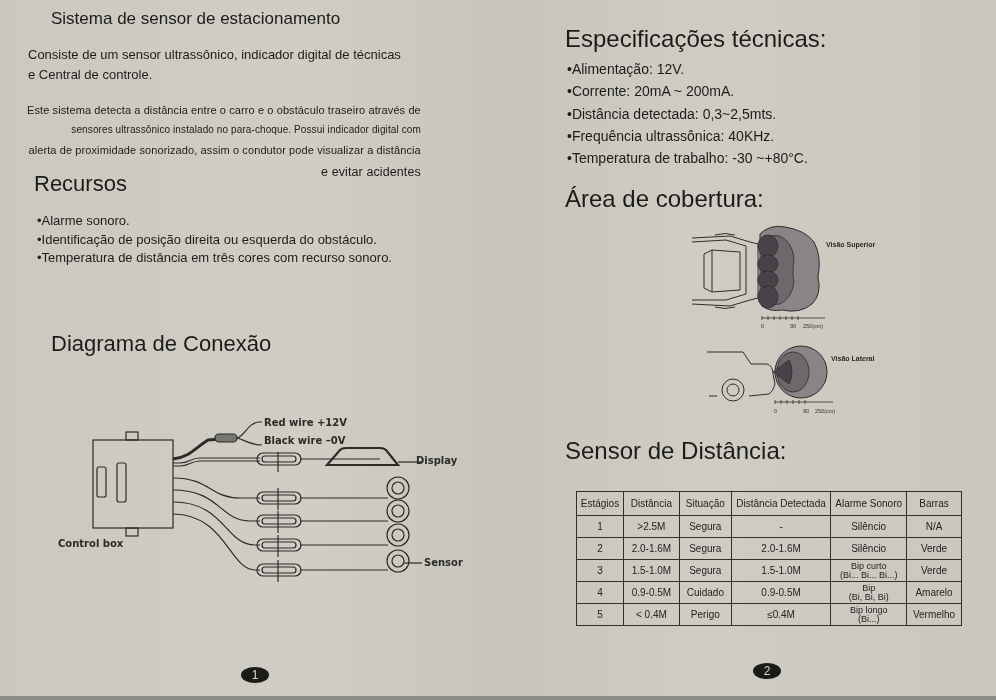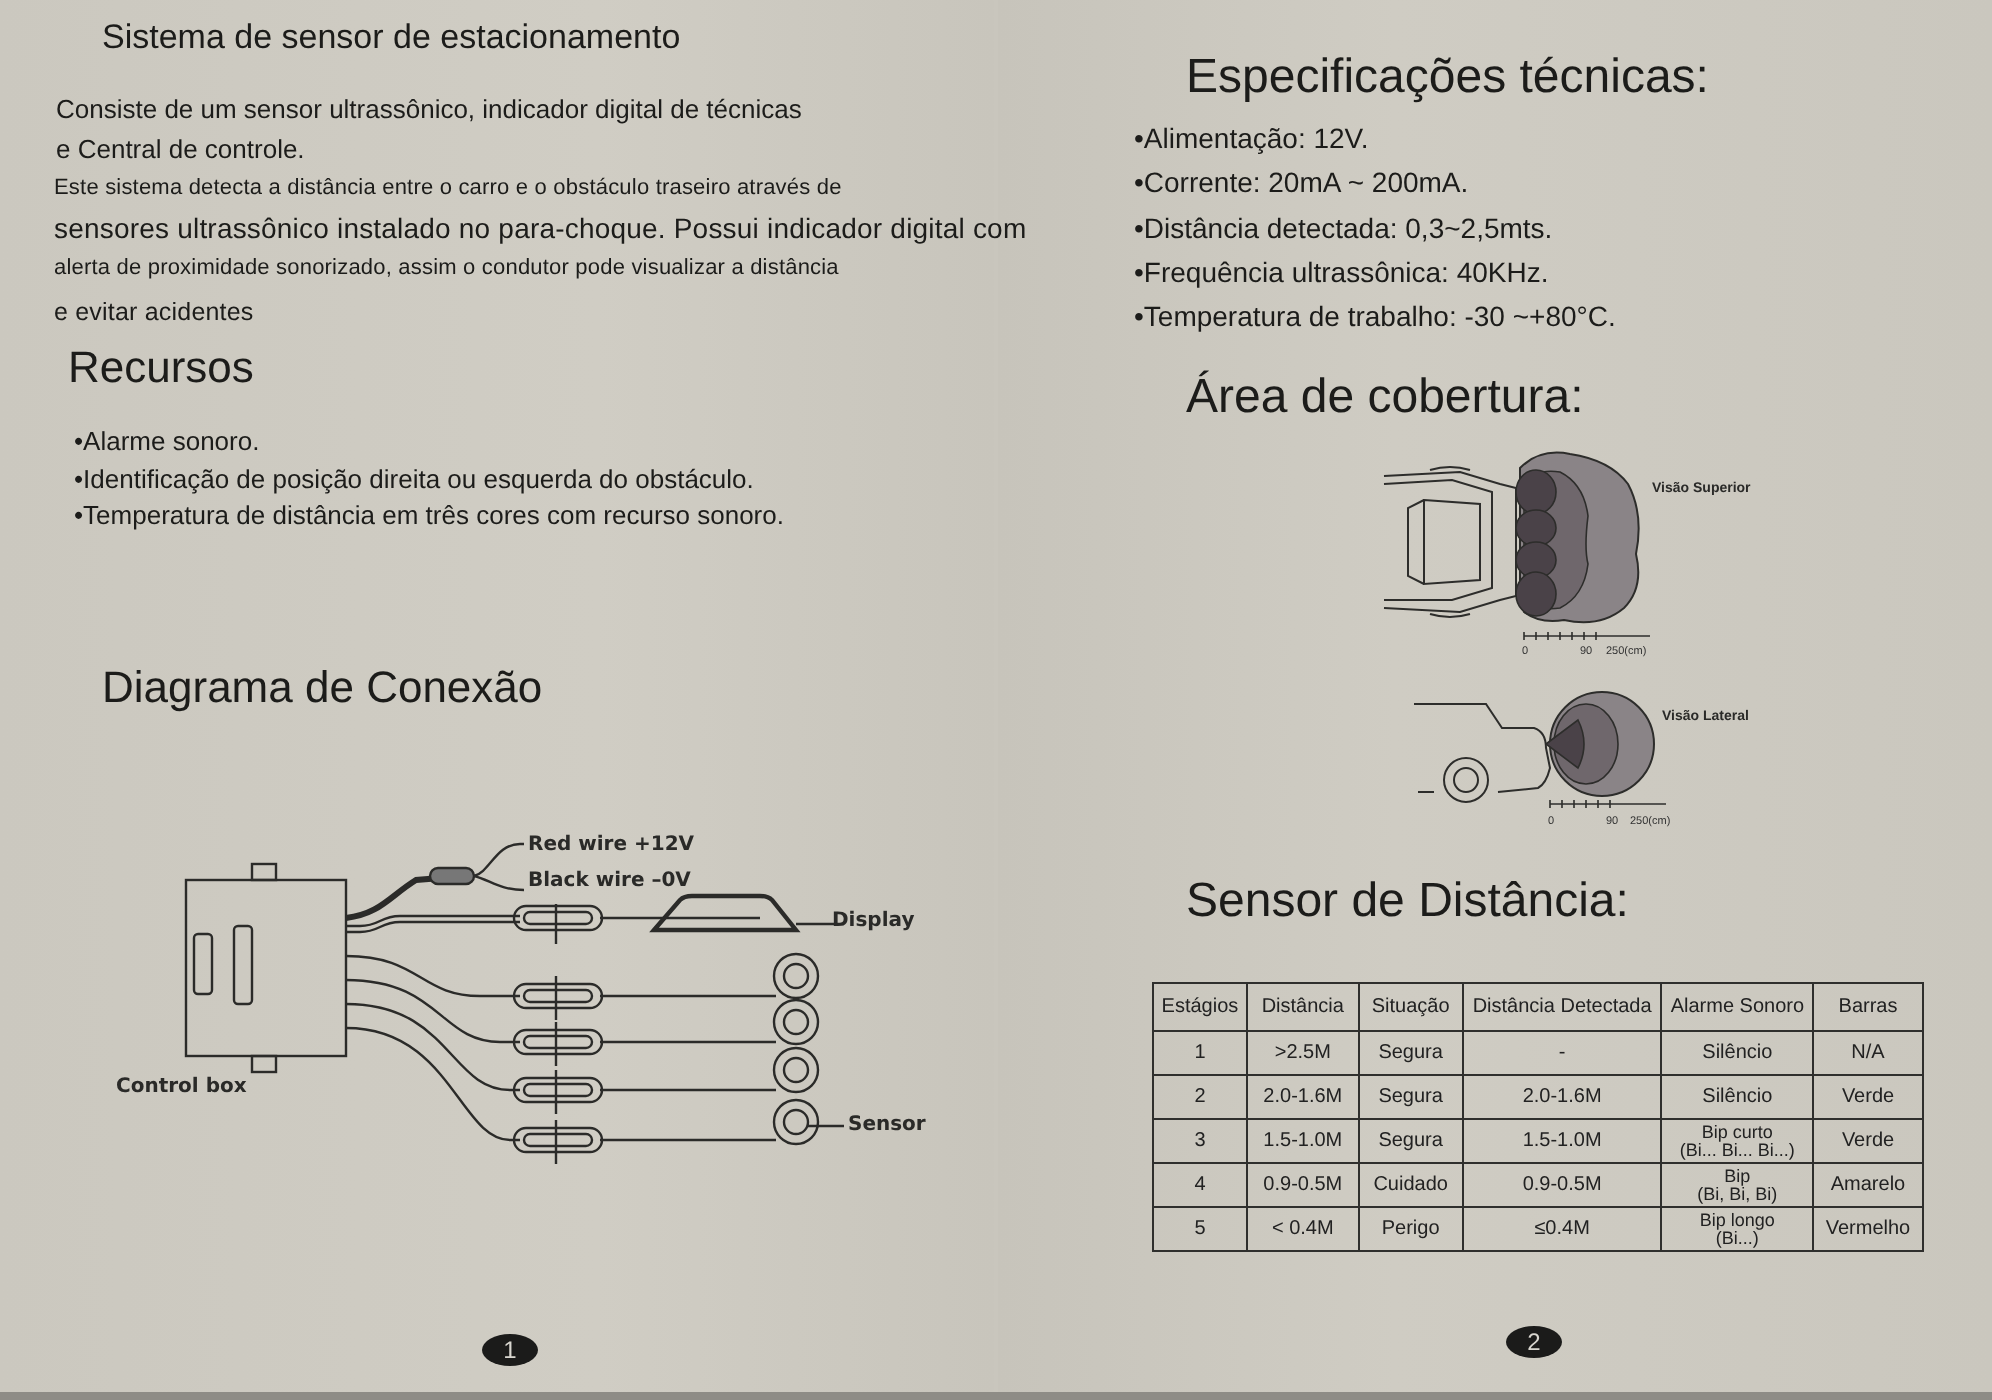--- a/index.html
+++ b/index.html
@@ -11,21 +11,21 @@
   .page { position:absolute; top:0; height:696px; background:linear-gradient(90deg,#cbc8bf,#d0cdc4 60%,#c8c5bc); }
   .page.left { left:0; width:497px; }
   .page.right { left:499px; width:497px; background:linear-gradient(90deg,#c7c4bb,#cfccc3 40%,#cac7be); }
   .bottom-edge { position:absolute; left:0; top:696px; width:996px; height:4px; background:#8e8c86; }
   .abs { position:absolute; white-space:nowrap; }
 
   .t-title { font-size:17px; }
   .t-intro { font-size:13px; line-height:20px; }
   .t-body { font-size:11px; line-height:20px; letter-spacing:0.1px; }
   .t-h2 { font-size:22px; }
-  .t-h1 { font-size:24px;margin-left:28px; }
+  .t-h1 { font-size:24px; }
   .bullets { font-size:13px; line-height:18.5px; }
   .spec { font-size:14px; line-height:22.3px; }
 
   .diag-label { font-family:"DejaVu Sans", sans-serif; font-size:10px; font-weight:bold; color:#2a2a28; }
   .cov-label { font-size:7px; font-weight:bold; color:#2a2a28; }
   .scale-label { font-size:5.5px; color:#333; }
 
   table.dist {
     position:absolute; left:576px; top:491px; width:386px;
     border-collapse:collapse; font-size:10px; color:#222;
@@ -47,23 +47,23 @@
 <div class="page left"></div>
 <div class="page right"></div>
 <div class="bottom-edge"></div>
 
 <div class="abs t-title" style="left:51px;top:9px;">Sistema de sensor de estacionamento</div>
 
 <div class="abs t-intro" style="left:28px;top:45px;">
   <div>Consiste de um sensor ultrassônico, indicador digital de técnicas</div>
   <div>e Central de controle.</div>
 </div>
-<div class="abs t-body" style="left:27px;top:84px;">
+<div class="abs t-body" style="left:27px;top:100px;text-align:right;">
   <div>Este sistema detecta a distância entre o carro e o obstáculo traseiro através de</div>
-  <div style="font-size:14px;">sensores ultrassônico instalado no para-choque. Possui indicador digital com</div>
+  <div style="font-size:10px;">sensores ultrassônico instalado no para-choque. Possui indicador digital com</div>
   <div>alerta de proximidade sonorizado, assim o condutor pode visualizar a distância</div>
   <div style="font-size:12.5px;margin-top:2px;">e evitar acidentes</div>
 </div>
 
 <div class="abs t-h2" style="left:34px;top:171px;">Recursos</div>
 <div class="abs bullets" style="left:37px;top:212px;">
   <div>•Alarme sonoro.</div>
   <div>•Identificação de posição direita ou esquerda do obstáculo.</div>
   <div>•Temperatura de distância em três cores com recurso sonoro.</div>
 </div>

